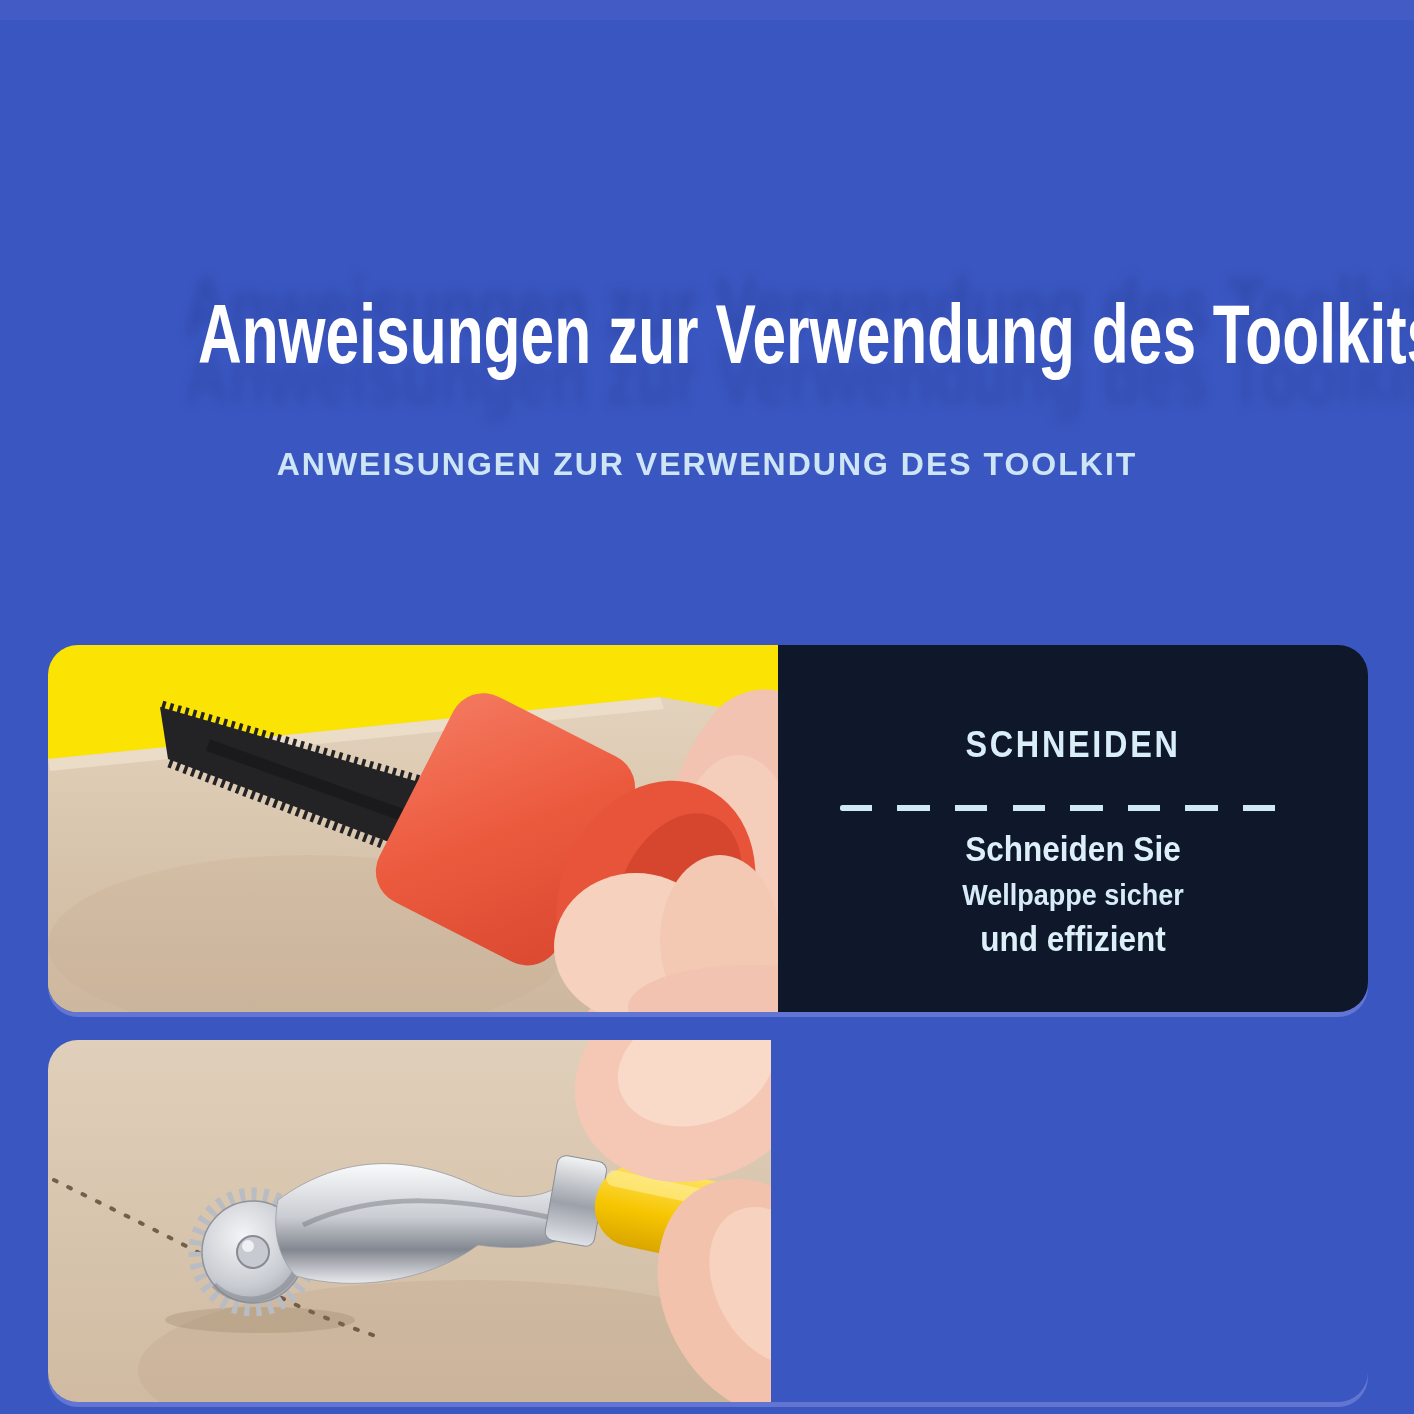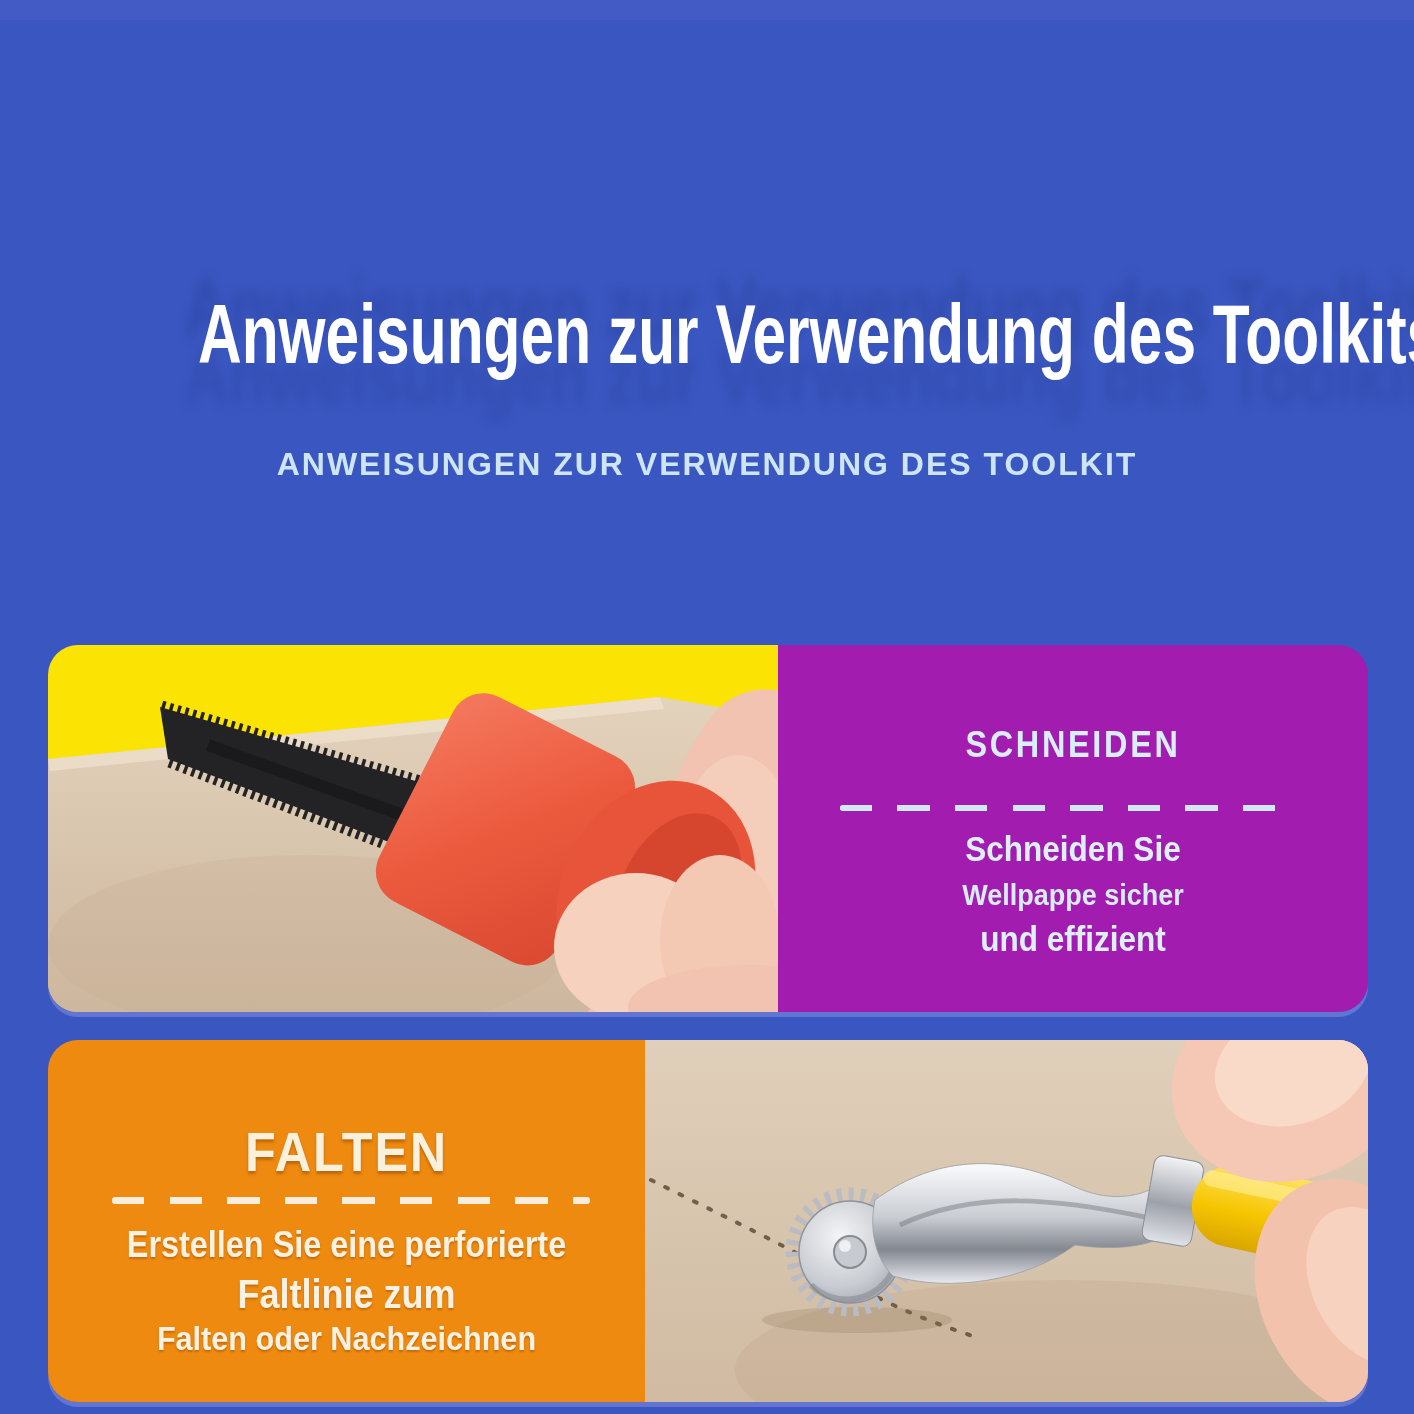--- a/index.html
+++ b/index.html
@@ -37,21 +37,21 @@
   }
   .panel-cutting{top:645px;height:367px;}
   .panel-folding{top:1040px;height:362px;}
 
   .photo{position:relative;height:100%;flex:none;}
   .photo svg{display:block;}
   .photo-cutting{width:730px;}
   .photo-folding{width:723px;}
 
   .info{position:relative;height:100%;flex:1;}
-  .info-cutting{background:#a21caf;}
+  .info-cutting{background:#0f172a;}
   .info-folding{background:#ee8a10;}
   .info-inner{position:absolute;left:0;top:0;width:100%;height:100%;transform:scaleX(.9);}
 
   .info-line{position:absolute;left:0;width:100%;text-align:center;white-space:nowrap;font-weight:bold;}
 
   
   .cut-heading{top:80px;font-size:36px;line-height:40px;letter-spacing:3px;color:#d9eef8;}
   .cut-l1{top:182px;font-size:35px;line-height:44px;color:#ddf0f9;}
   .cut-l2{top:230px;font-size:30px;line-height:40px;color:#d7ecf7;}
   .cut-l3{top:272px;font-size:35px;line-height:44px;color:#ddf0f9;}
@@ -140,29 +140,20 @@
         <div class="dash-line dash-cut"></div>
         <div class="info-line cut-l1">Schneiden Sie</div>
         <div class="info-line cut-l2">Wellpappe sicher</div>
         <div class="info-line cut-l3">und effizient</div>
       </div>
     </div>
   </section>
 
   <section class="panel panel-folding">
 
-    <div class="info info-folding" style="flex:none;width:597px;">
-      <div class="info-inner">
-        <div class="info-line fold-heading">FALTEN</div>
-        <div class="dash-line dash-fold"></div>
-        <div class="info-line fold-l1">Erstellen Sie eine perforierte</div>
-        <div class="info-line fold-l2">Faltlinie zum</div>
-        <div class="info-line fold-l3">Falten oder Nachzeichnen</div>
-      </div>
-    </div>
 
     <div class="photo photo-folding">
       <svg width="723" height="362" viewBox="0 0 723 362">
         <defs>
           <linearGradient id="cardB" x1="0" y1="0" x2="0" y2="1">
             <stop offset="0" stop-color="#e0cfba"></stop>
               <stop offset="1" stop-color="#d0bba2"></stop>
           </linearGradient>
           <radialGradient id="disc" cx=".4" cy=".35" r=".8">
             <stop offset="0" stop-color="#f4f5f7"></stop>

